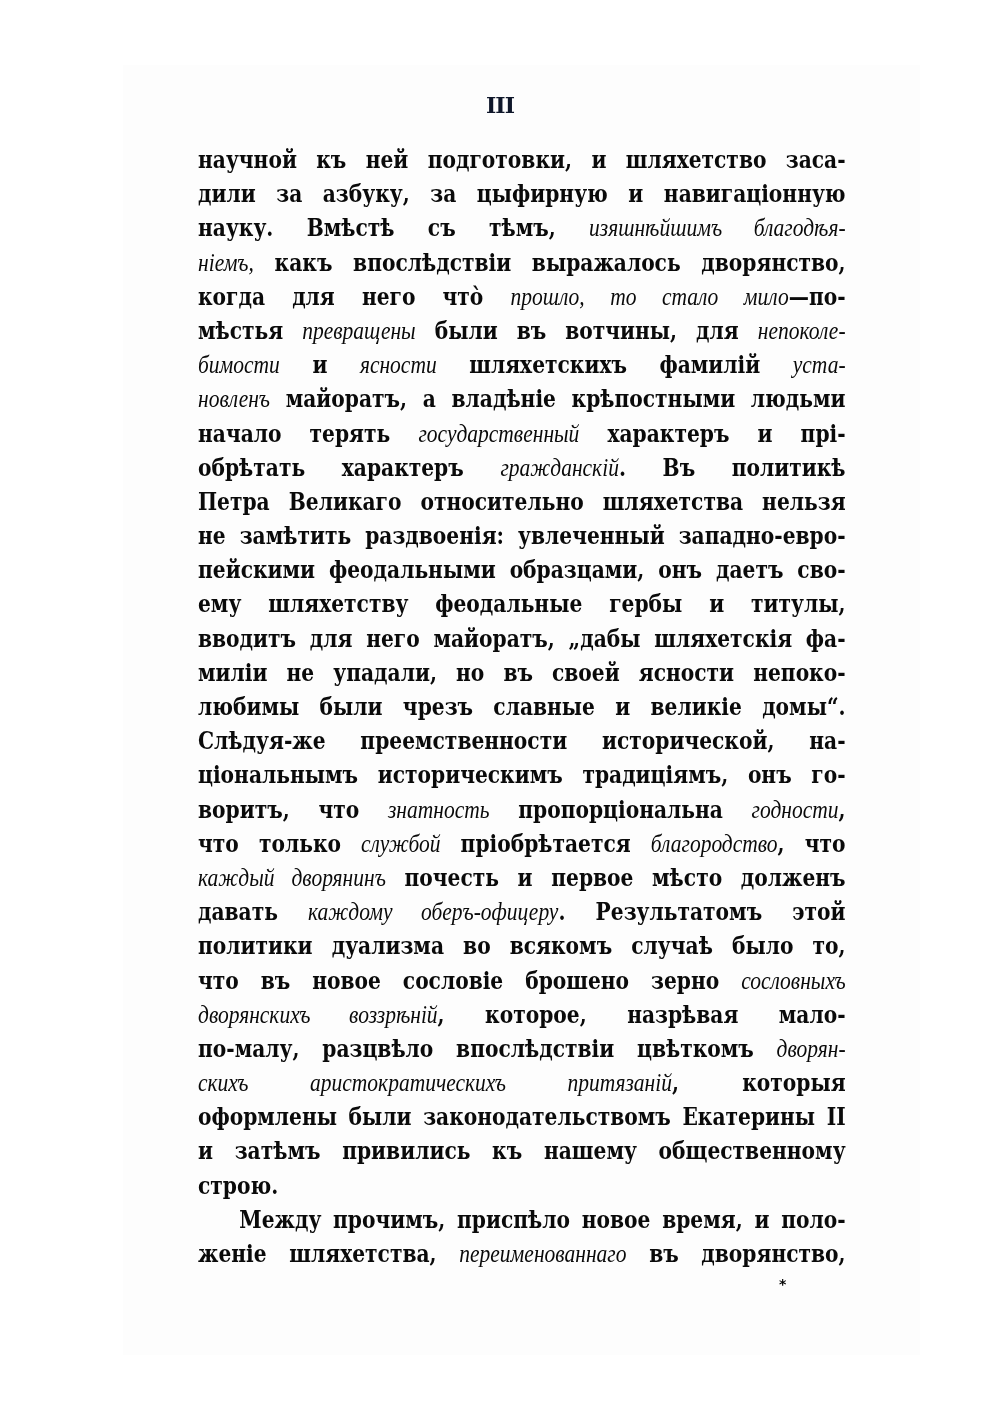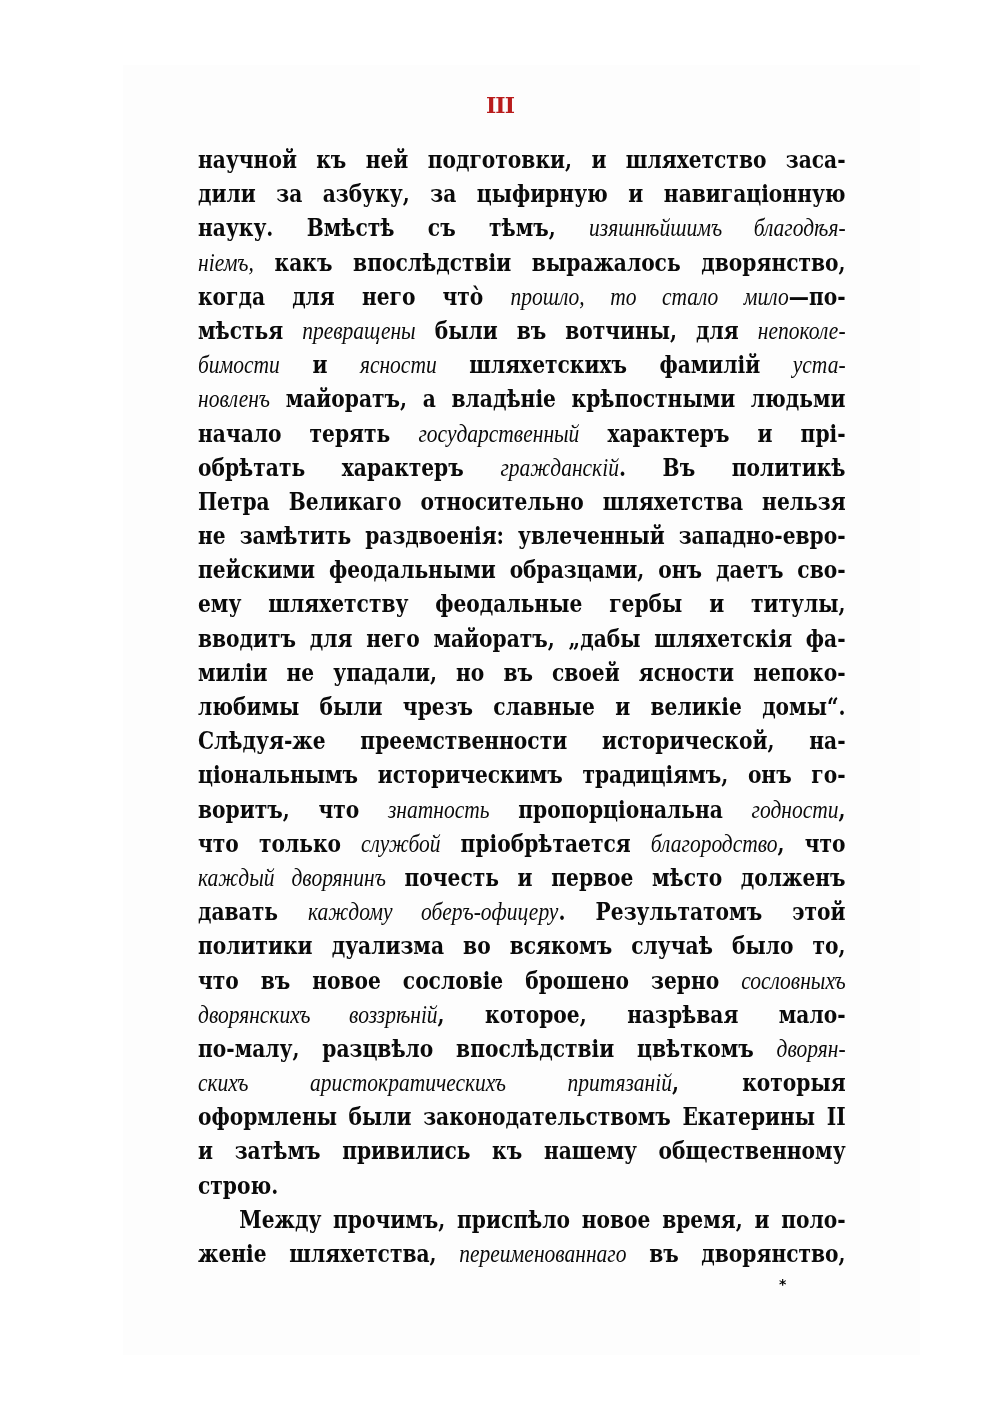--- a/index.html
+++ b/index.html
@@ -4,21 +4,21 @@
 <style>
   html, body { margin: 0; padding: 0; background: #ffffff; }
   body { width: 1000px; height: 1418px; position: relative; overflow: hidden; }
   .page {
     position: absolute; left: 123px; top: 65px; width: 797px; height: 1290px;
     background: #fdfdfd;
   }
   .header {
     position: absolute; left: 0; top: 92px; width: 1000px; text-align: center;
     font-family: "DejaVu Serif", serif; font-weight: bold; font-size: 22px;
-    color: #b91c1c; letter-spacing: -1px;
+    color: #0f172a; letter-spacing: -1px;
   }
   .text {
     position: absolute; left: 198px; top: 143px; width: 648px;
     font-family: "DejaVu Serif", serif; font-weight: bold; font-size: 23.5px;
     color: #0a0a0a; transform: scaleX(0.86); transform-origin: left top;
   }
   .line {
     display: block; height: 34.2px; line-height: 34.2px; white-space: nowrap;
     text-align: justify; text-align-last: justify; width: 753px;
   }

